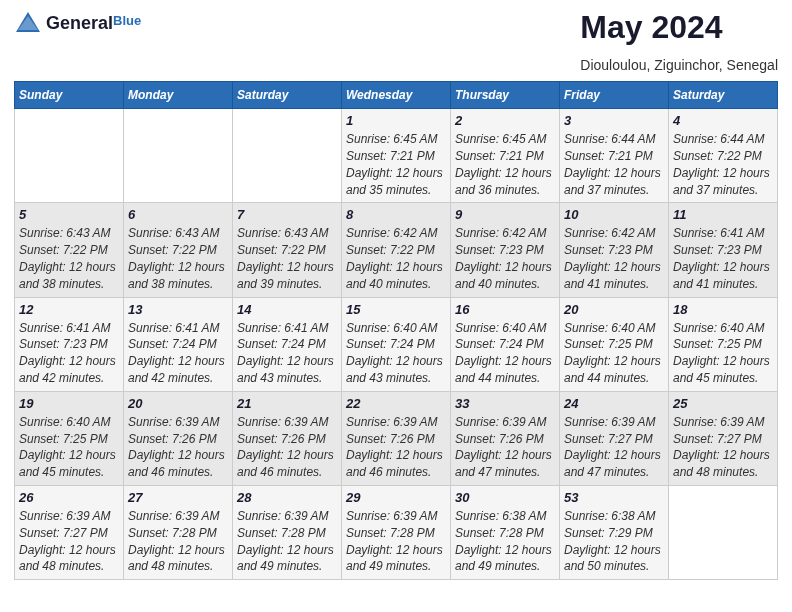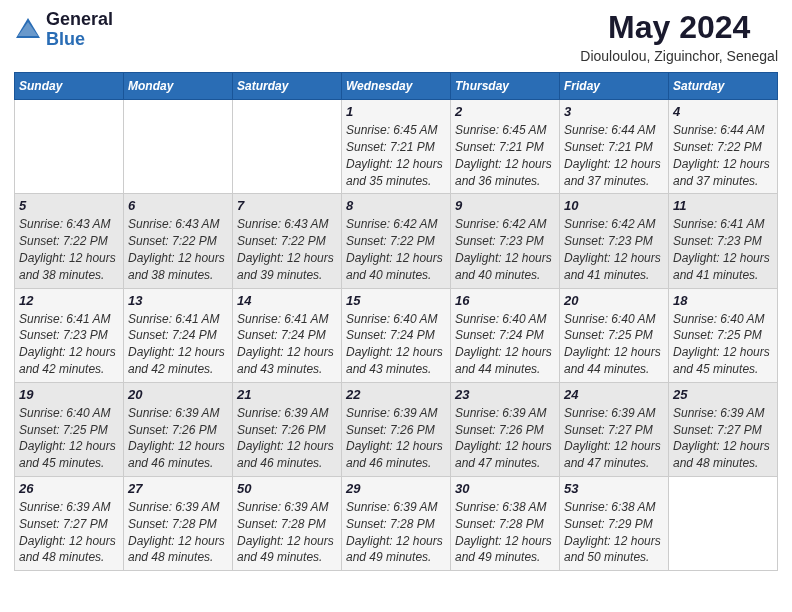--- a/index.html
+++ b/index.html
@@ -20,51 +20,51 @@
       align-items: flex-start;
       margin-bottom: 8px;
     }
     .logo {
       display: flex;
       align-items: center;
       gap: 0;
     }
     .logo-text {
       display: flex;
-      flex-direction: column;
+      flex-direction: row;
       line-height: 1.1;
     }
     .logo-general {
       font-size: 18px;
       font-weight: bold;
       color: #1a1a2e;
     }
     .logo-blue {
-      font-size: 18px;
+      font-size: 13px;
       font-weight: bold;
       color: #2a6db5;
     }
     .logo-icon {
       width: 28px;
       height: 28px;
       margin-right: 4px;
     }
     .title-block {
-      text-align: center;
+      text-align: left;
     }
     .month-year {
       font-size: 32px;
       font-weight: bold;
       color: #1a1a2e;
       line-height: 1.1;
     }
     .location {
       font-size: 14px;
       color: #333;
-      margin-top: 3px;
+      margin-top: 12px;
     }
     table {
       width: 100%;
       border-collapse: collapse;
       table-layout: fixed;
       font-style: italic;
     }
     thead tr th {
       background-color: #2a6db5;
       color: #fff;
@@ -297,21 +297,21 @@
 and 46 minutes.</div>
           </td>
           <td>
             <span class="day-num">22</span>
             <div class="day-info" style="white-space: pre-line;">Sunrise: 6:39 AM
 Sunset: 7:26 PM
 Daylight: 12 hours
 and 46 minutes.</div>
           </td>
           <td>
-            <span class="day-num">23</span>
+            <span class="day-num">33</span>
             <div class="day-info" style="white-space: pre-line;">Sunrise: 6:39 AM
 Sunset: 7:26 PM
 Daylight: 12 hours
 and 47 minutes.</div>
           </td>
           <td>
             <span class="day-num">24</span>
             <div class="day-info" style="white-space: pre-line;">Sunrise: 6:39 AM
 Sunset: 7:27 PM
 Daylight: 12 hours
@@ -334,21 +334,21 @@
 and 48 minutes.</div>
           </td>
           <td>
             <span class="day-num">27</span>
             <div class="day-info" style="white-space: pre-line;">Sunrise: 6:39 AM
 Sunset: 7:28 PM
 Daylight: 12 hours
 and 48 minutes.</div>
           </td>
           <td>
-            <span class="day-num">50</span>
+            <span class="day-num">28</span>
             <div class="day-info" style="white-space: pre-line;">Sunrise: 6:39 AM
 Sunset: 7:28 PM
 Daylight: 12 hours
 and 49 minutes.</div>
           </td>
           <td>
             <span class="day-num">29</span>
             <div class="day-info" style="white-space: pre-line;">Sunrise: 6:39 AM
 Sunset: 7:28 PM
 Daylight: 12 hours

